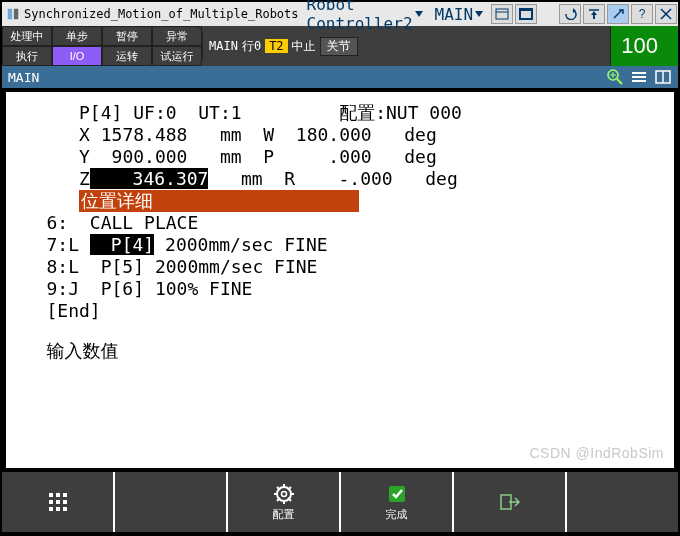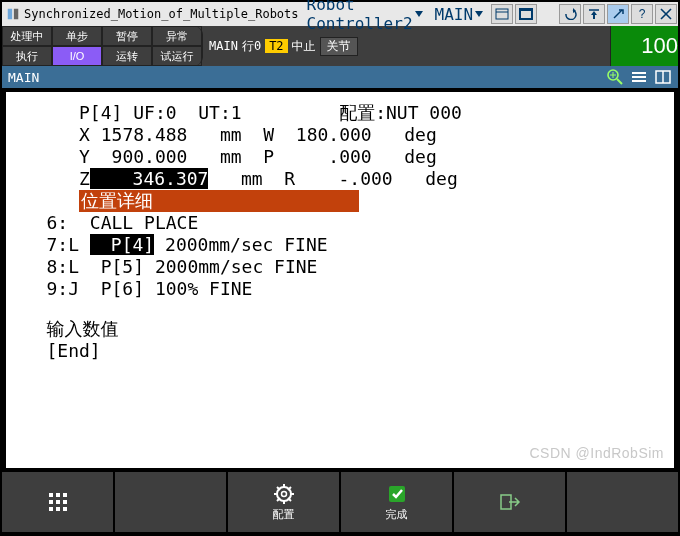--- a/index.html
+++ b/index.html
@@ -17,39 +17,39 @@
   .tb-sep { width: 18px; }
 
   
   .status-strip { height: 40px; background: #3e3e3e; display: flex; }
   .status-cells { display: grid; grid-template-columns: repeat(4, 50px); grid-template-rows: 20px 20px; gap: 0; border-right: 1px solid #222; border-radius: 9px; }
   .cell { border: 1px solid #222; font-size: 11px; color: #fff; display: flex; align-items: center; justify-content: center; }
   .cell.gr { background: #8b5cf6; }
   .tp-mid { flex: 1; display: flex; align-items: center; gap: 4px; padding: 0 6px; color:#fff; font-size:12px; font-family: Consolas, monospace; }
   .tp-mid .badge-y { background:#ffcc00; color:#000; padding:0 4px; }
   .tp-mid .badge-g { background:#555; color:#fff; padding:0 6px; border:1px solid #222; }
-  .speed-box { width: 68px; background: #0a8a0a; display:flex; align-items:center; justify-content:flex-end; color:#fff; font-size: 22px; padding-right:0; border-left:1px solid #222; }
+  .speed-box { width: 68px; background: #0a8a0a; display:flex; align-items:center; justify-content:flex-end; color:#fff; font-size: 22px; padding-right:20px; border-left:1px solid #222; }
 
   
   .prog-head { height: 22px; background: #3b6e96; color:#fff; display:flex; align-items:center; padding:0 6px; font-family: Consolas, monospace; font-size: 13px; }
   .prog-head-r { margin-left:auto; display:flex; gap:6px; align-items:center; }
   .hd-ic { width:18px; height:18px; display:flex; align-items:center; justify-content:center; }
 
   
   .content-outer { height: 384px; background: #000; padding: 4px; }
   .content { height: 100%; background:#fff; padding: 10px 8px 0 8px; font-family: "SimSun", Consolas, monospace; font-size: 18px; line-height: 22px; color:#000; position:relative; overflow:hidden; }
   .ln { white-space: pre; }
   .inv { background:#000; color:#fff;padding-left:21px; }
   .sec-title { background:#c2410c; color:#fff; padding: 0 2px; font-size:18px; display:inline-block; width: 280px; }
   .prompt { margin-top: 18px; }
   .watermark { position:absolute; right:10px; bottom:4px; color:#c8c8c8; font-size:14px; font-family: Arial, sans-serif; letter-spacing:0.5px; }
 
   
   .bottom-bar { height: 60px; background:#3e3e3e; display:flex; }
-  .bb-cell { flex:1; border-right:2px solid #000000; display:flex; flex-direction:column; align-items:center; justify-content:center; color:#fff; font-size:11px; gap:2px; }
+  .bb-cell { flex:1; border-right:2px solid #ffffff; display:flex; flex-direction:column; align-items:center; justify-content:center; color:#fff; font-size:11px; gap:2px; }
   .bb-cell:last-child { border-right:none; }
   .bb-ic { width:22px; height:22px; display:flex; align-items:center; justify-content:center; }
 </style>
 </head>
 <body>
 
 <div class="frame">
 
   <div class="title-bar">
     <span class="ti-icon">
@@ -167,23 +167,23 @@
       <div class="ln"><span>      </span><span>P[4] UF:0  UT:1</span><span>         </span><span>配置:</span><span>NUT 000</span></div>
       <div class="ln"><span>      </span><span>X</span><span> 1578.488</span><span>   </span><span>mm</span><span>  </span><span>W</span><span>  180.000</span><span>   </span><span>deg</span></div>
       <div class="ln"><span>      </span><span>Y</span><span>  900.000</span><span>   </span><span>mm</span><span>  </span><span>P</span><span>     .000</span><span>   </span><span>deg</span></div>
       <div class="ln"><span>      </span><span>Z</span><span class="inv">  346.307</span><span>   </span><span>mm</span><span>  </span><span>R</span><span>    -.000</span><span>   </span><span>deg</span></div>
       <div class="ln"><span>      </span><span class="sec-title">位置详细</span></div>
 
       <div class="ln">   6:  CALL PLACE</div>
       <div class="ln"><span>   7:L </span><span class="inv">P[4]</span><span> 2000mm/sec FINE</span></div>
       <div class="ln">   8:L  P[5] 2000mm/sec FINE</div>
       <div class="ln">   9:J  P[6] 100% FINE</div>
+      <div class="ln"><span>   </span><span>[End]</span></div>
+
       <div class="ln prompt"><span>   </span><span>输入数值</span></div>
-
-      <div class="ln"><span>   </span><span>[End]</span></div>
 
       <div class="watermark">CSDN @IndRobSim</div>
     </div>
   </div>
 
   <div class="bottom-bar">
     <div class="bb-cell">
       <span class="bb-ic">
           <svg width="20" height="20">
             <g fill="#fff">

